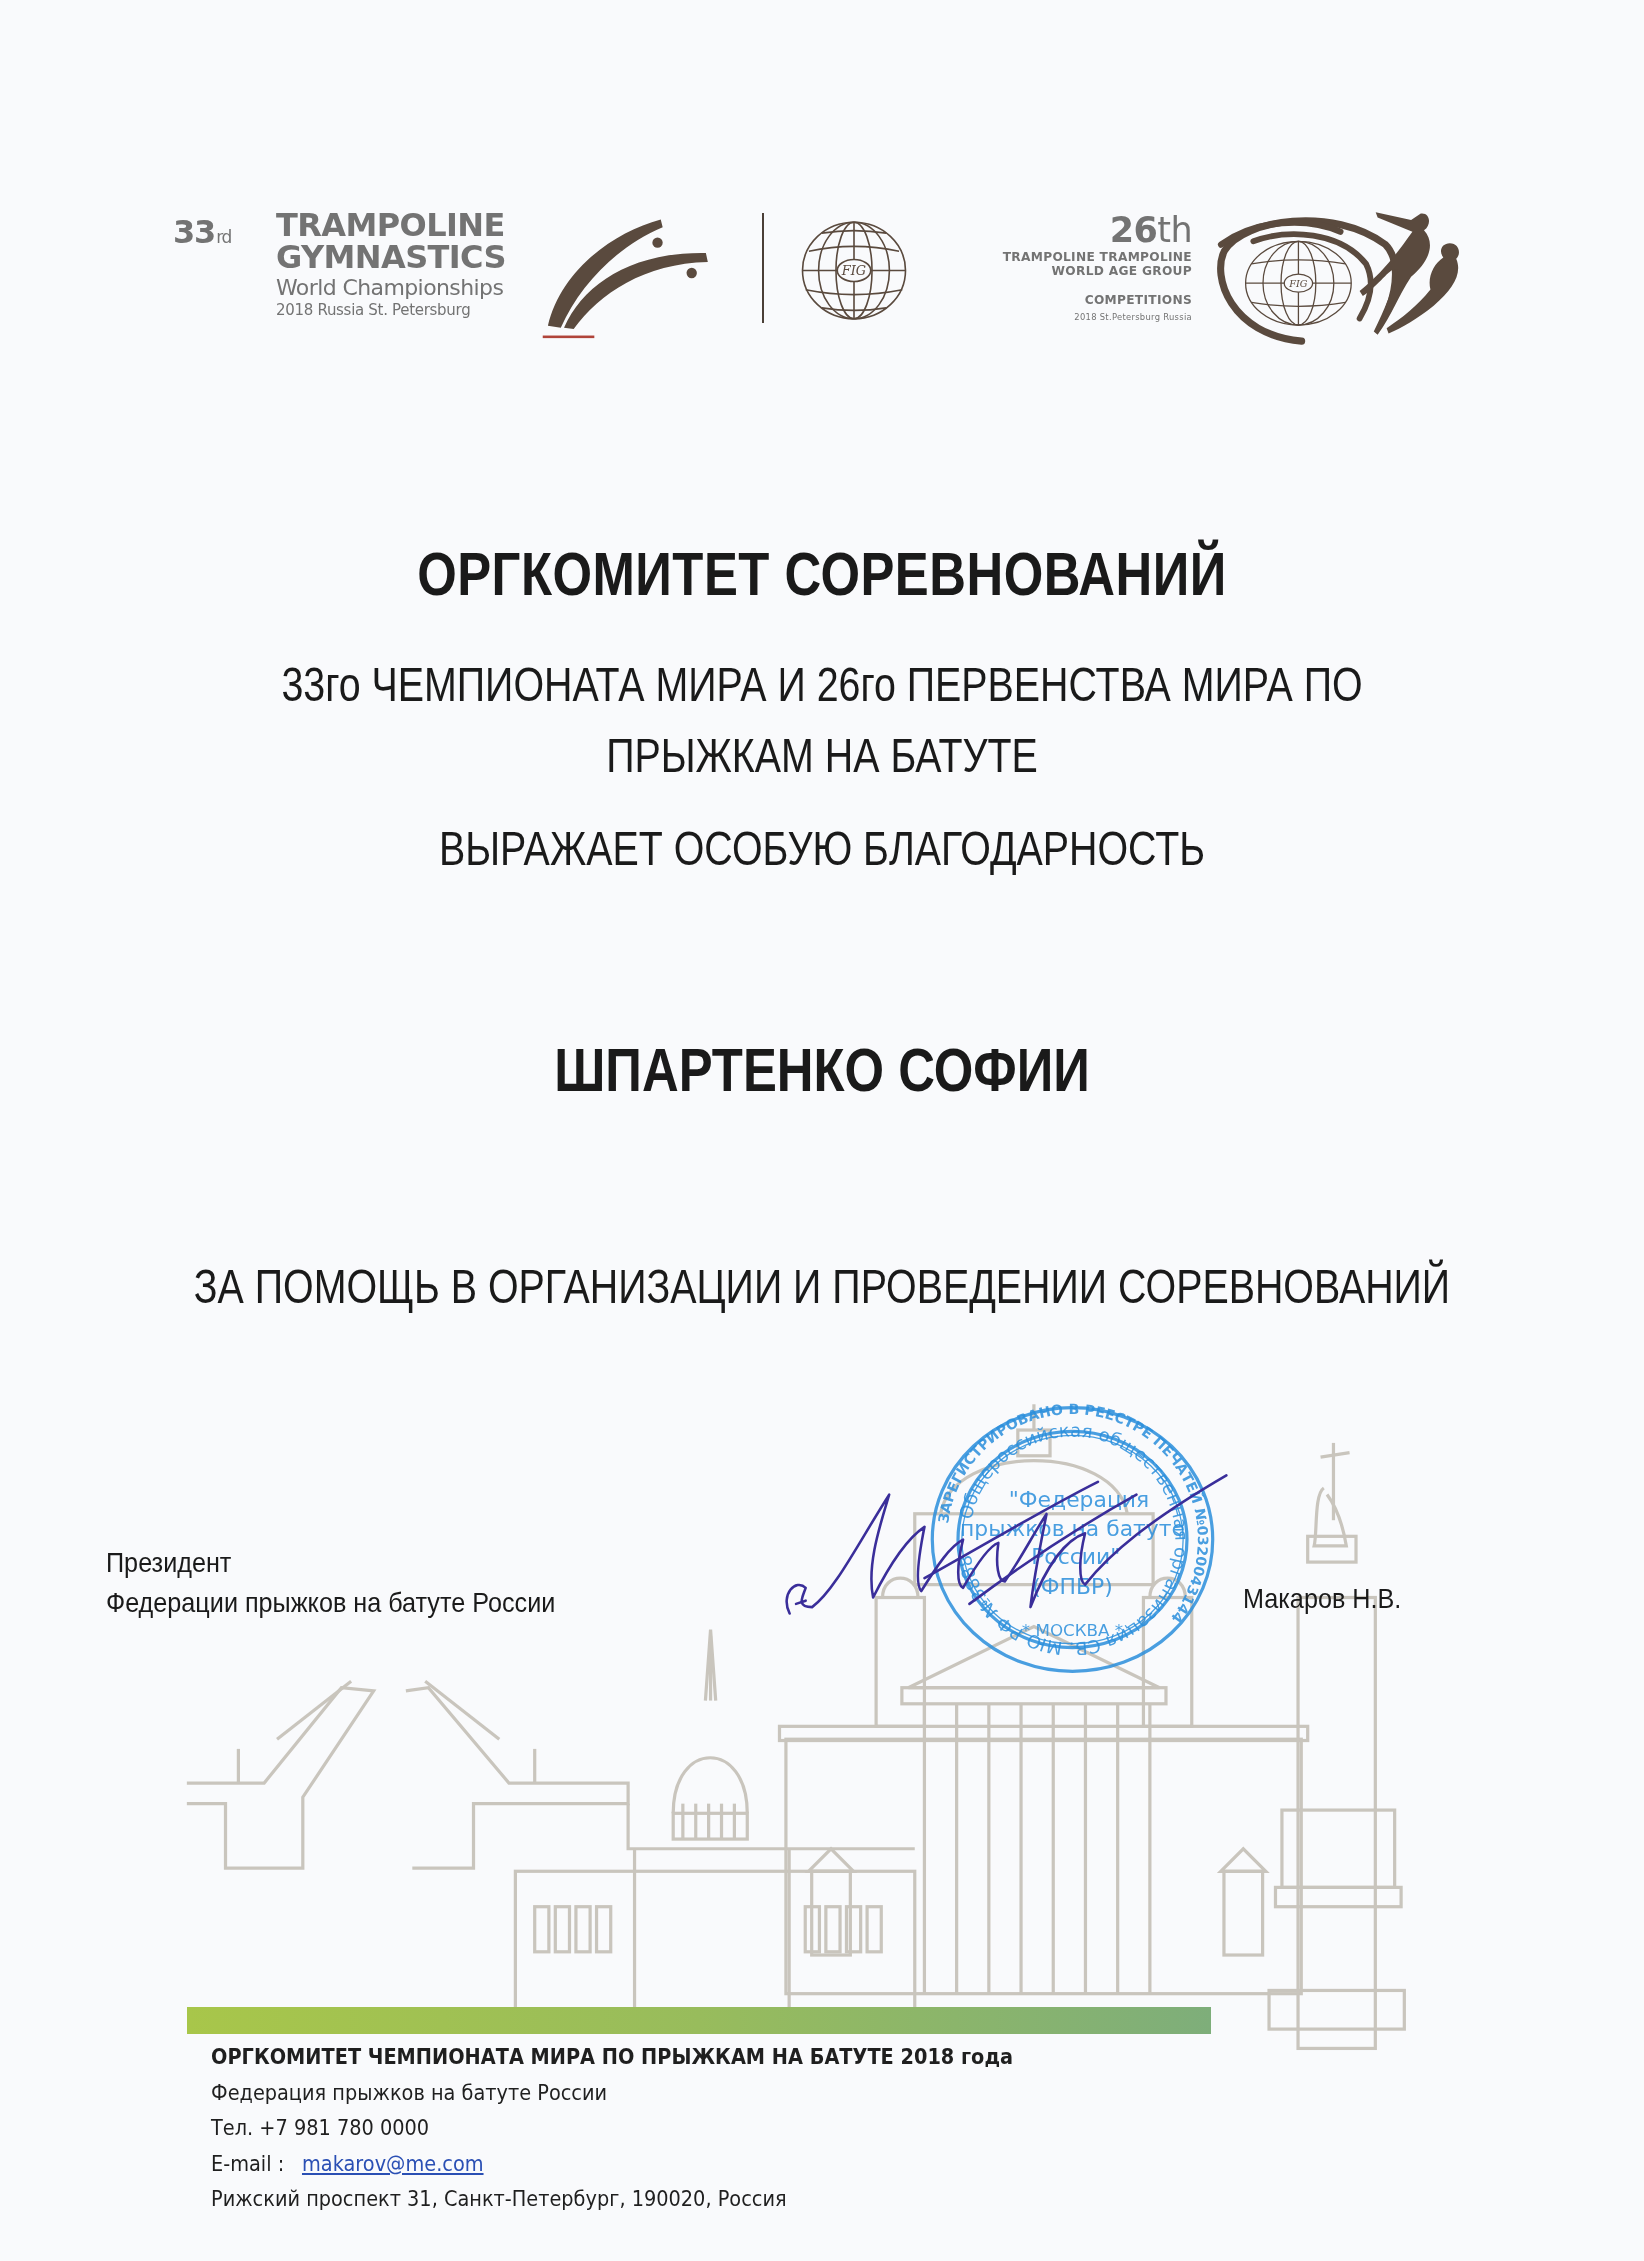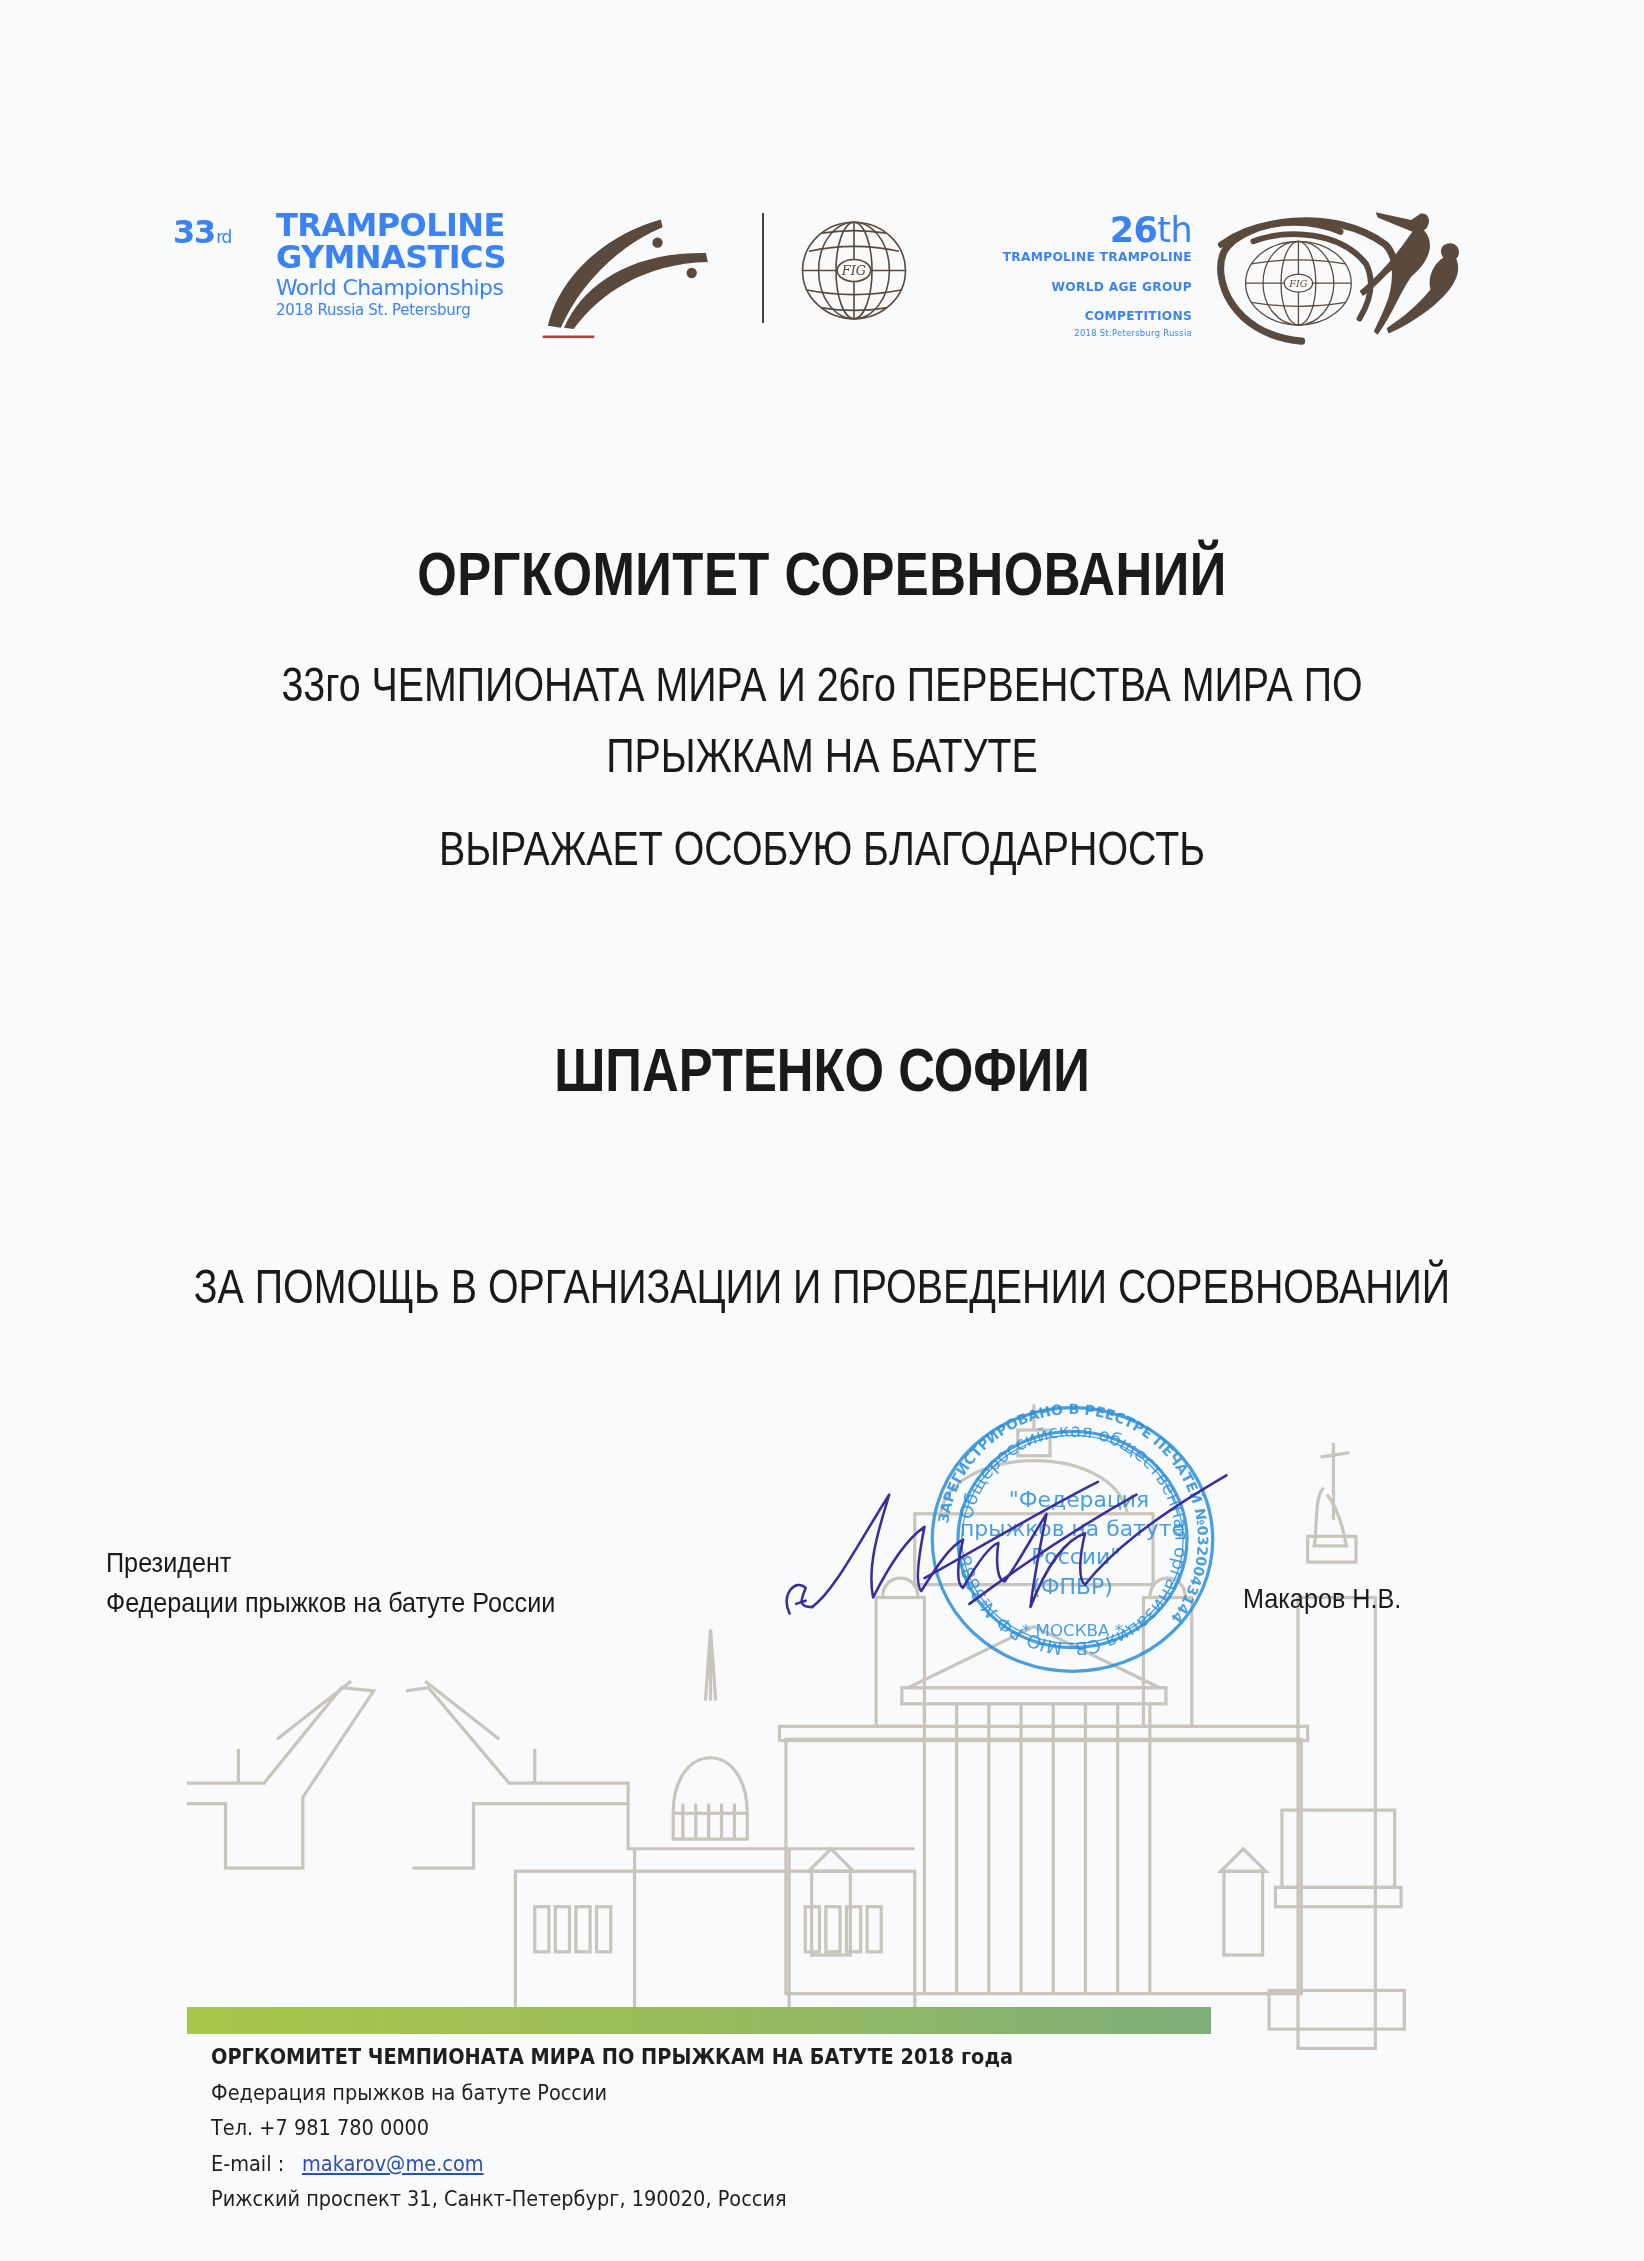--- a/index.html
+++ b/index.html
@@ -3,21 +3,21 @@
 <meta charset="utf-8">
 <style>
   html, body { margin: 0; padding: 0; }
   body {
     width: 1644px; height: 2261px; position: relative; overflow: hidden;
     background: #f9fafc;
     font-family: "Liberation Sans", sans-serif;
     color: #1a1a1a;
   }
   .abs { position: absolute; }
-  .brown { color: #3b82f6; }
+  .brown { color: #737373; }
 
   
   .logo-left-num { left: 173px; top: 213px; font-size: 32px; font-weight: bold; letter-spacing: -1.3px; font-family: "DejaVu Sans", sans-serif; }
   .logo-left-num sub { font-size: 17px; font-weight: normal; vertical-align: baseline; margin-left: 1.3px; }
   .logo-left-text { left: 276px; top: 209px; width: 251px; font-family: "DejaVu Sans", sans-serif; line-height: 1; }
   .logo-left-text .l1, .logo-left-text .l2 { font-size: 32px; font-weight: bold; letter-spacing: -0.6px; display:block; }
   .logo-left-text .l3 { font-size: 22px; display:block; margin-top: 3.9px; letter-spacing: -0.6px; }
   .logo-left-text .l4 { font-size: 15px; display:block; margin-top: 3.9px; letter-spacing: -0.3px; }
   .divider-v { left: 762px; top: 213px; width: 1.9px; height: 110px; background: #4a3f37; }
   .logo-right-text { left: 947px; top: 213px; width: 245px; text-align: right; font-family: "DejaVu Sans", sans-serif; line-height: 1; }
@@ -88,21 +88,21 @@
     <path d="M35,22 Q85,14 135,22"></path>
       <path d="M35,138 Q85,146 135,138"></path>
     <ellipse cx="85" cy="80" rx="26" ry="17" fill="#f9fafc"></ellipse>
   </g>
   <text x="85" y="87" text-anchor="middle" font-family="DejaVu Serif, serif" font-style="italic" font-size="20" fill="#5a4a3e">FIG</text>
 </svg>
 
 <div class="abs logo-right-text brown">
   <div class="n"><span style="font-weight:bold">26</span><span>th</span></div>
   <span class="t">TRAMPOLINE TRAMPOLINE</span>
-  <span class="t" style="margin-top:18px">WORLD AGE GROUP</span>
+  <span class="t" style="margin-top:2px">WORLD AGE GROUP</span>
   <span class="t" style="margin-top:17px">COMPETITIONS</span>
   <span class="s">2018   St.Petersburg   Russia</span>
 </div>
 
 <svg style="left:1205px;top:193px;" width="277" height="161" viewBox="0 0 430 250">
   <g fill="none" stroke="#5a4a3e" stroke-linecap="round">
     <path d="M150,230 C40,220 10,130 30,90 C60,40 200,20 280,80 C300,100 300,140 285,180" stroke-width="11"></path>
     <path d="M25,80 C80,40 160,38 210,60" stroke-width="10"></path>
     <path d="M75,75 C130,55 210,60 250,110 C265,140 255,170 240,195" stroke-width="9"></path>
   </g>

